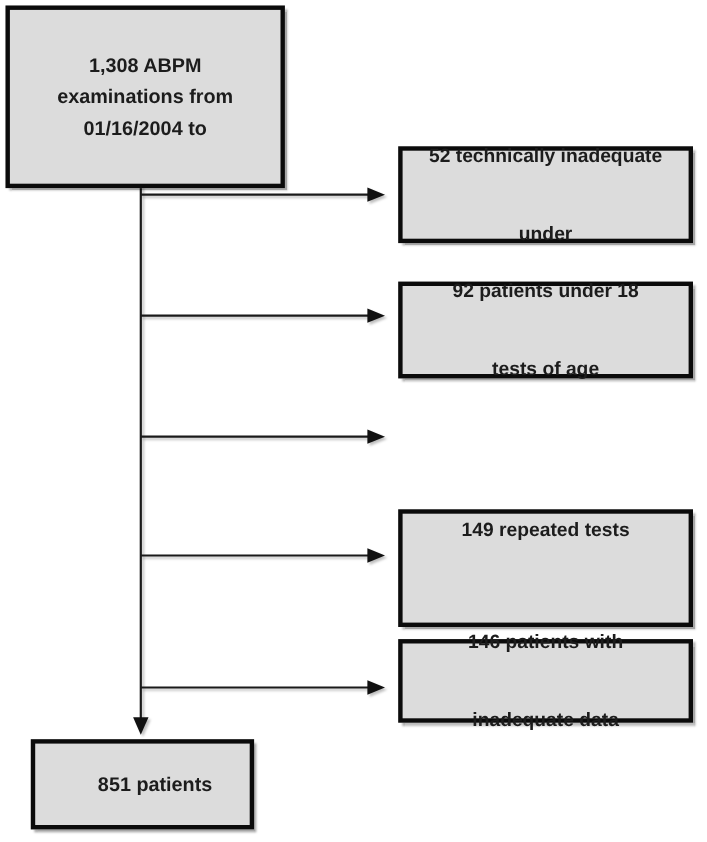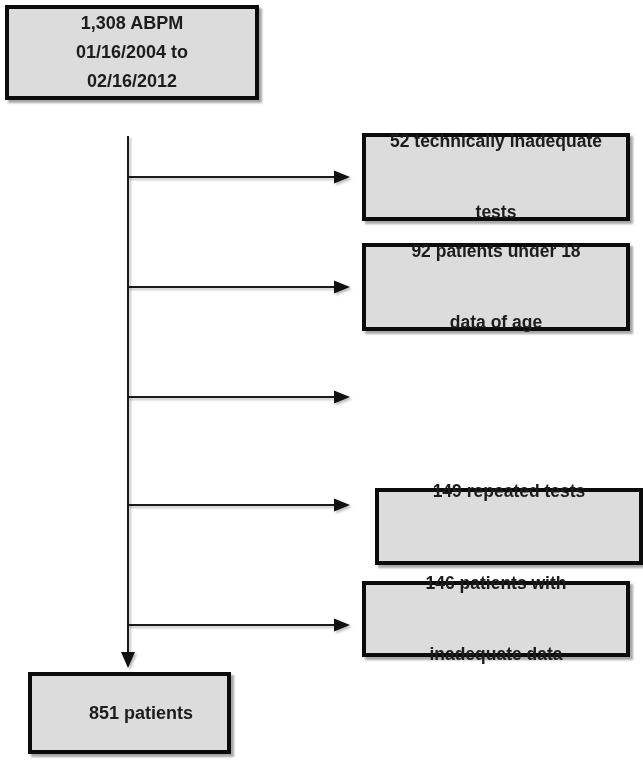--- a/index.html
+++ b/index.html
@@ -36,26 +36,26 @@
     z-index: 1;
   }
   .bline {
     display: block;
     font-size: 17.5px;
     line-height: 27px;
     min-height: 27px;
     white-space: nowrap;
   }
   .src .bline { font-size: 18px; line-height: 29px; min-height: 29px; }
-  .src   { left: 5px;   top: 5px;   width: 254px; height: 95px; }
+  .src   { left: 5px;   top: 5px;   width: 254px; height: 166px; }
   .ex    { left: 362px; width: 268px; gap: 44px; }
   .ex0   { top: 133px;  height: 88px; }
-  .ex1   { top: 243px;  height: 88px; }
+  .ex1   { top: 256px;  height: 88px; }
   .ex2   { top: 353px;  height: 88px; }
-  .ex3   { top: 488px;  height: 77px; margin-left: 13px; }
+  .ex3   { top: 463px;  height: 107px; }
   .ex4   { top: 581px;  height: 76px; }
   .final { left: 28px;  top: 672px; width: 203px; height: 82px; padding-left: 23px; }
   .final .bline { font-size: 18px; }
 </style>
 </head>
 <body>
 
 <div class="canvas">
 
   <svg class="connectors" viewBox="0 0 643 765" xmlns="http://www.w3.org/2000/svg">
@@ -74,32 +74,32 @@
 
     <line x1="128" y1="505" x2="337" y2="505" stroke="#1a1a1a" stroke-width="2"></line>
     <polygon points="350,505 334,498.5 334,511.5" fill="#111111"></polygon>
 
     <line x1="128" y1="625" x2="337" y2="625" stroke="#1a1a1a" stroke-width="2"></line>
     <polygon points="350,625 334,618.5 334,631.5" fill="#111111"></polygon>
   </svg>
 
   <div class="box src">
     <span class="bline">1,308 ABPM</span>
+    <span class="bline">examinations from</span>
     <span class="bline">01/16/2004 to</span>
-    <span class="bline">02/16/2012</span>
   </div>
 
   <div class="box ex ex0">
     <span class="bline">52 technically inadequate</span>
-    <span class="bline">tests</span>
+    <span class="bline">under</span>
   </div>
 
   <div class="box ex ex1">
     <span class="bline">92 patients under 18</span>
-    <span class="bline">data of age</span>
+    <span class="bline">tests of age</span>
   </div>
 
 
   <div class="box ex ex3">
     <span class="bline">149 repeated tests</span>
     <span class="bline"></span>
   </div>
 
   <div class="box ex ex4">
     <span class="bline">146 patients with</span>

